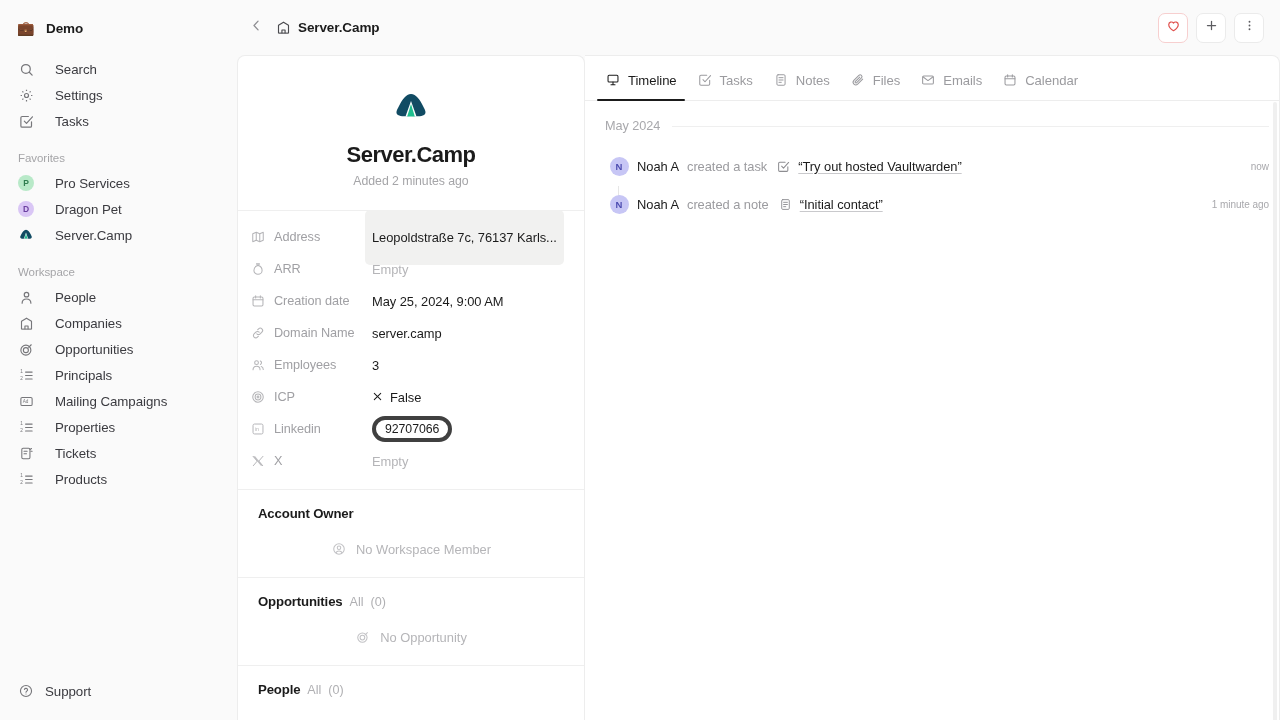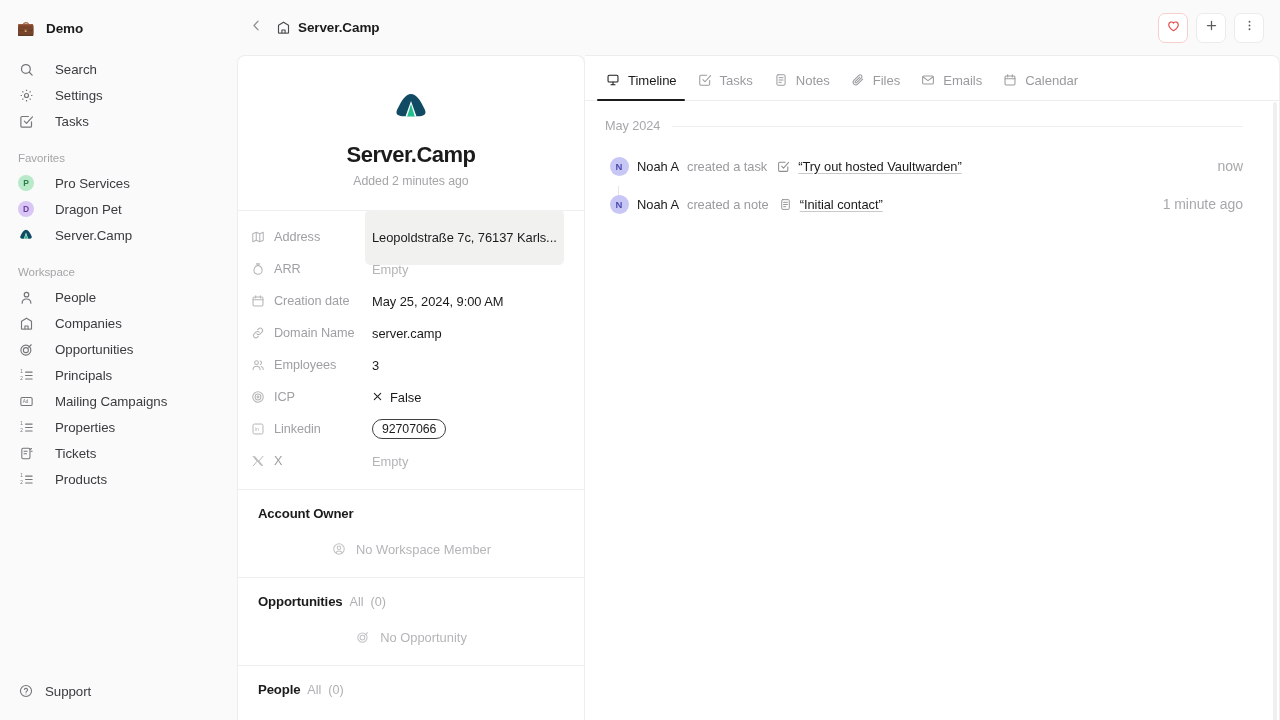--- a/index.html
+++ b/index.html
@@ -120,21 +120,21 @@
   .field-val {
     font-size: 12.9px; color: #1b1b1b; letter-spacing: -0.05px;
     padding: 20px 7px; border-radius: 5px; margin-left: -1px;
     white-space: nowrap; overflow: hidden; text-overflow: ellipsis;
     max-width: 215px; cursor: pointer;
   }
   .field-val.empty { color: #b5b5b8; }
   .field-val.hl { background: #f1f1f0; }
   .val-bool { display: inline-flex; align-items: center; gap: 7px; }
   .chip {
-    display: inline-block; border: 1px solid #404040; border-radius: 20px;
+    display: inline-block; border: 4px solid #404040; border-radius: 20px;
     padding: 2px 9px; font-size: 12.3px; color: #1b1b1b; background: #fff;
   }
 
   .sec-block { padding: 16px 20px 18px 20px; }
   .sec-head { display: flex; align-items: baseline; gap: 7px; }
   .sec-head-title { font-size: 13.2px; font-weight: 700; color: #1b1b1b; letter-spacing: -0.15px; }
   .sec-head-all { font-size: 12.6px; color: #b0b0b3; }
   .sec-head-count { font-size: 12.6px; color: #b0b0b3; }
   .empty-row {
     display: flex; align-items: center; justify-content: center;
@@ -161,21 +161,21 @@
     color: #9b9b9f; font-size: 13.1px; letter-spacing: -0.05px;
     position: relative;
   }
   .tab.active { color: #1b1b1b; font-weight: 500; text-align: center; }
   .tab.active::after {
     content: ''; position: absolute; left: 0; right: 0; bottom: -5px;
     height: 2px; background: #1b1b1b; border-radius: 1px;
   }
   .tabs-underline { height: 1px; background: #ededed; margin: 4px 0 0 0; }
 
-  .tl-body { flex: 1; padding: 18px 36px 0 16px; overflow: hidden; position: relative; }
+  .tl-body { flex: 1; padding: 18px 10px 0 16px; overflow: hidden; position: relative; }
   .tl-monthrow { display: flex; align-items: center; gap: 12px; margin-bottom: 14px; padding-left: 4px; }
   .tl-month { font-size: 12.7px; color: #a8a8ac; letter-spacing: -0.05px; white-space: nowrap; }
   .tl-month-line { flex: 1; height: 1px; background: #efefef; }
 
   .tl-list { position: relative; }
   .tl-item { display: flex; align-items: center; height: 38px; position: relative; }
   .tl-avatar-wrap { width: 36px; flex: 0 0 36px; display: flex; align-items: center; justify-content: center; position: relative; }
   .tl-avatar {
     width: 19px; height: 19px; border-radius: 50%;
     background: #c7c6f5; color: #4c4bb0;
@@ -187,21 +187,21 @@
     background: #e6e6e6; z-index: 1;
   }
   .tl-text { display: flex; align-items: center; gap: 8px; flex: 1; min-width: 0; }
   .tl-actor { font-size: 12.9px; color: #1b1b1b; font-weight: 500; letter-spacing: -0.05px; }
   .tl-verb { font-size: 12.9px; color: #9b9b9f; letter-spacing: -0.05px; }
   .tl-objicon { display: flex; align-items: center; color: #8d8d91; margin-left: 2px; }
   .tl-obj {
     font-size: 12.9px; color: #1b1b1b; letter-spacing: -0.05px; cursor: pointer;
   }
   .tl-obj u { text-decoration: underline; text-underline-offset: 2px; text-decoration-color: #c9c9cc; }
-  .tl-time { font-size: 14px; color: #a8a8ac; letter-spacing: -0.05px; white-space: nowrap; margin-left: 12px; }
+  .tl-time { font-size: 10px; color: #a8a8ac; letter-spacing: -0.05px; white-space: nowrap; margin-left: 12px; }
 
   .scrollbar {
     position: absolute; right: 2px; top: 46px; width: 4px; height: 660px;
     background: #f0f0f0; border-radius: 2px;
   }
 </style>
 </head>
 <body>
 
 <div class="app">

